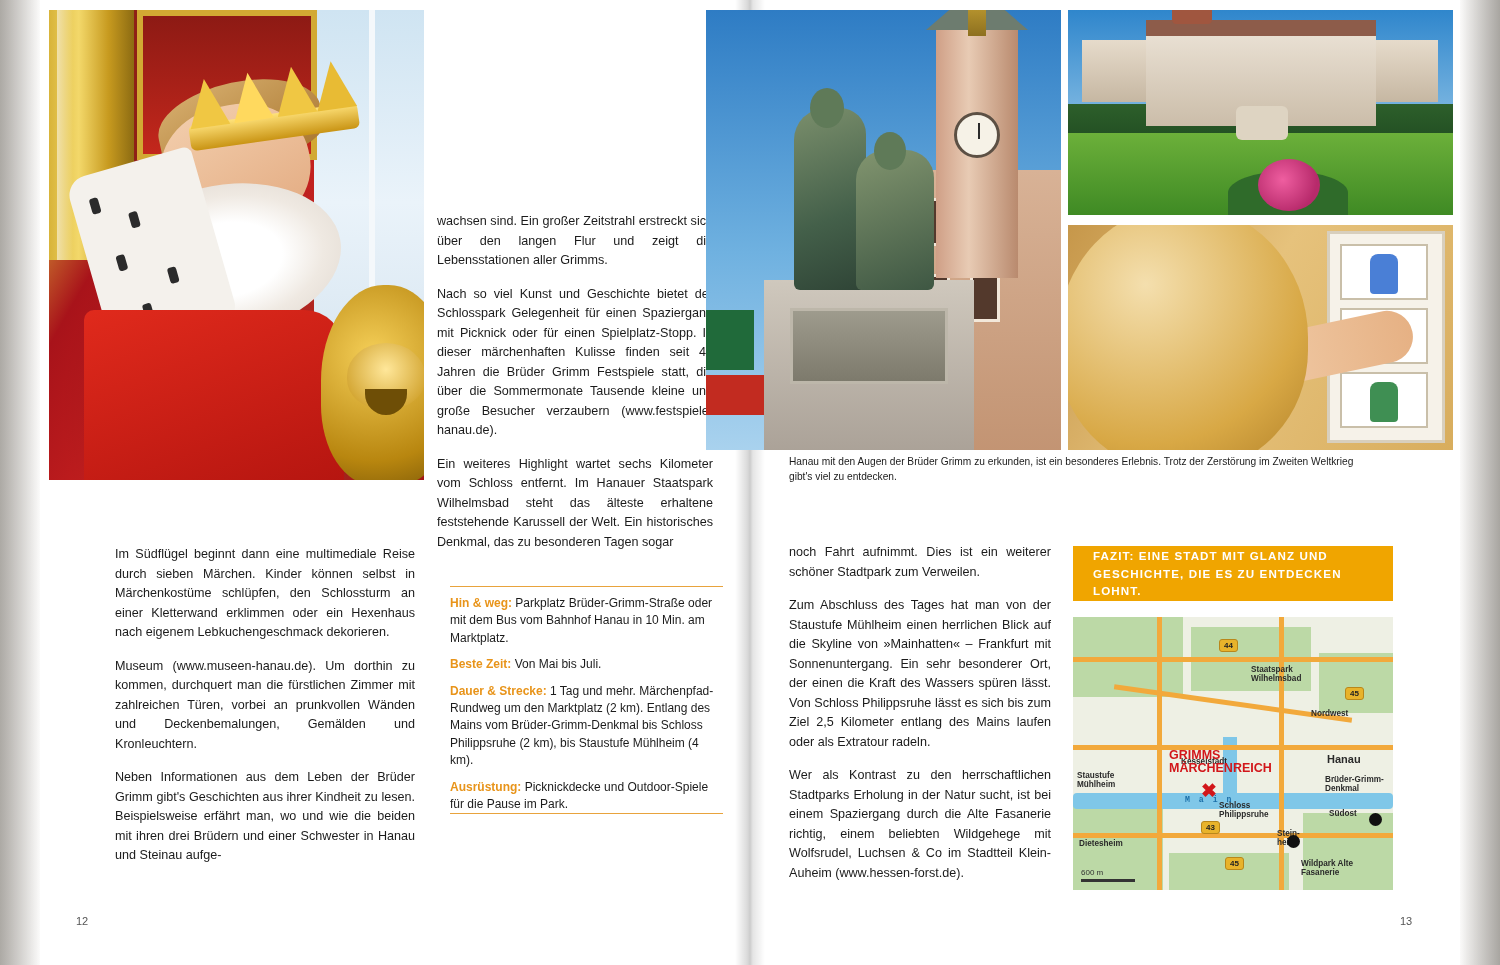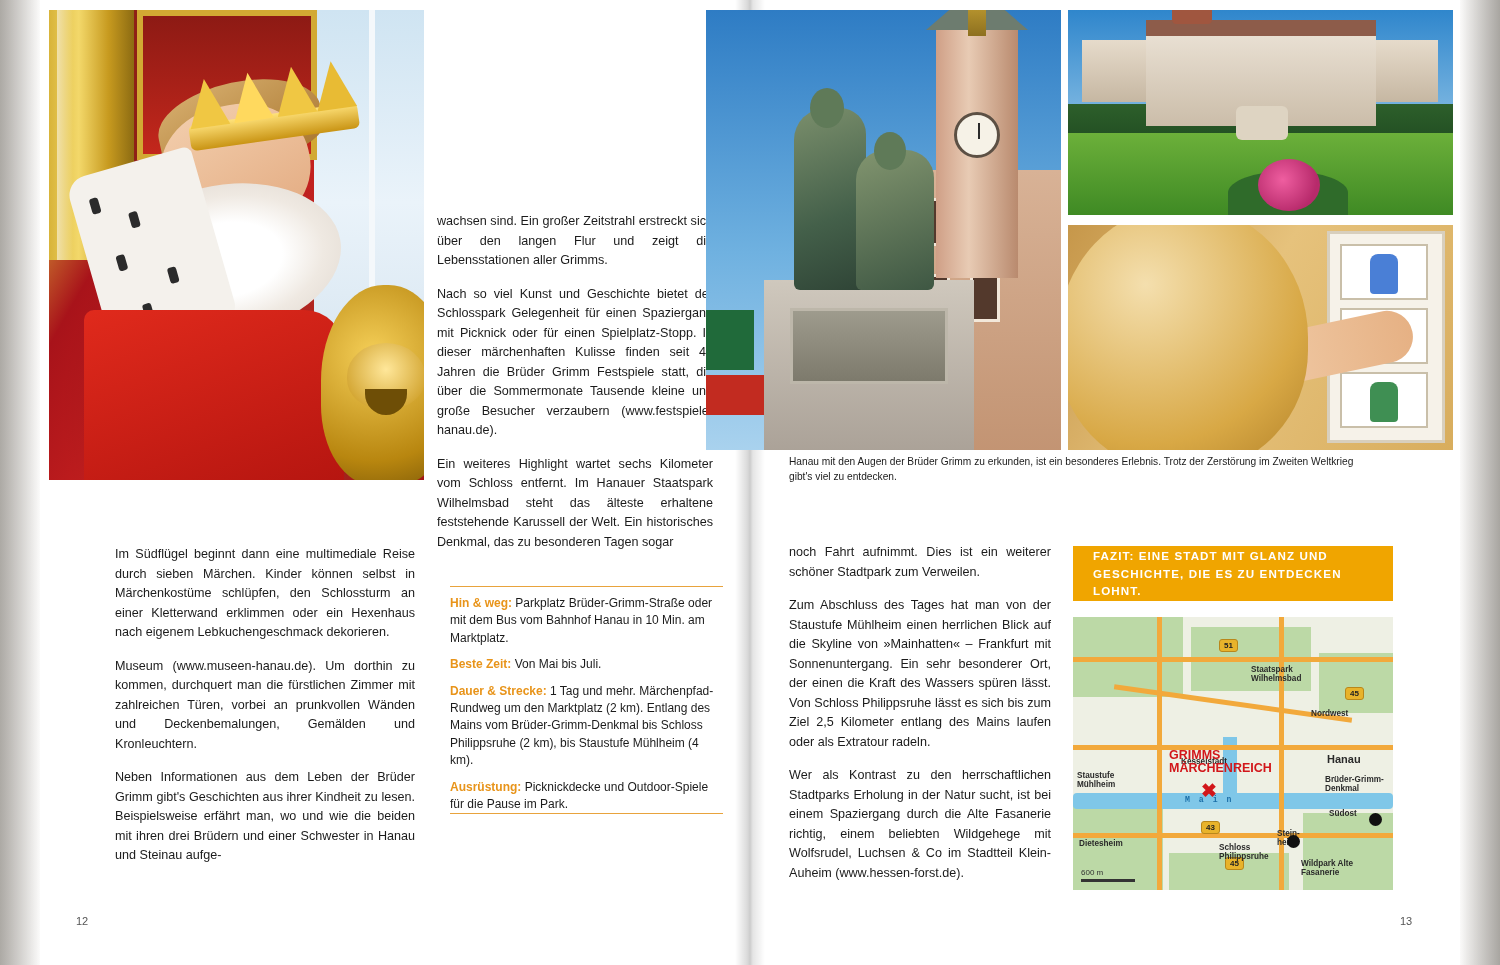--- a/index.html
+++ b/index.html
@@ -334,33 +334,33 @@
     <div class="m-water" style="left:0;top:176px;width:320px;height:16px;border-radius:4px;"></div>
     <div class="m-water" style="left:150px;top:120px;width:14px;height:70px;"></div>
 
     <div class="m-road" style="left:0;top:40px;width:320px;"></div>
     <div class="m-road" style="left:0;top:128px;width:320px;"></div>
     <div class="m-road" style="left:0;top:216px;width:320px;"></div>
     <div class="m-road v" style="left:84px;top:0;height:273px;width:5px;"></div>
     <div class="m-road v" style="left:206px;top:0;height:273px;width:5px;"></div>
     <div class="m-road" style="left:40px;top:84px;width:240px;transform:rotate(8deg);"></div>
 
-    <div class="m-shield" style="left:146px;top:22px;">51</div>
+    <div class="m-shield" style="left:146px;top:22px;">44</div>
     <div class="m-shield" style="left:272px;top:70px;">45</div>
     <div class="m-shield" style="left:128px;top:204px;">43</div>
     <div class="m-shield" style="left:152px;top:240px;">45</div>
 
     <div class="m-label" style="left:178px;top:48px;width:70px;">Staatspark Wilhelmsbad</div>
     <div class="m-label" style="left:238px;top:92px;">Nordwest</div>
     <div class="m-label" style="left:108px;top:140px;">Kesselstadt</div>
     <div class="m-label" style="left:254px;top:136px;font-size:11px;">Hanau</div>
     <div class="m-label" style="left:4px;top:154px;width:60px;">Staustufe Mühlheim</div>
     <div class="m-label" style="left:252px;top:158px;width:62px;">Brüder-Grimm-Denkmal</div>
     <div class="m-label" style="left:256px;top:192px;">Südost</div>
-    <div class="m-label" style="left:146px;top:184px;width:62px;margin-top:42px;">Schloss Philippsruhe</div>
+    <div class="m-label" style="left:146px;top:184px;width:62px;">Schloss Philippsruhe</div>
     <div class="m-label" style="left:204px;top:212px;width:34px;">Stein-heim</div>
     <div class="m-label" style="left:6px;top:222px;">Dietesheim</div>
     <div class="m-label" style="left:228px;top:242px;width:62px;">Wildpark Alte Fasanerie</div>
     <div class="m-label" style="left:112px;top:178px;color:#1b6fa8;letter-spacing:2px;font-family:Liberation Mono, monospace;">M a i n</div>
 
     <div class="m-title" style="left:96px;top:132px;">
       <div>GRIMMS</div>
       <div>MÄRCHENREICH</div>
     </div>
     <div class="m-x" style="left:128px;top:164px;">✖</div>

